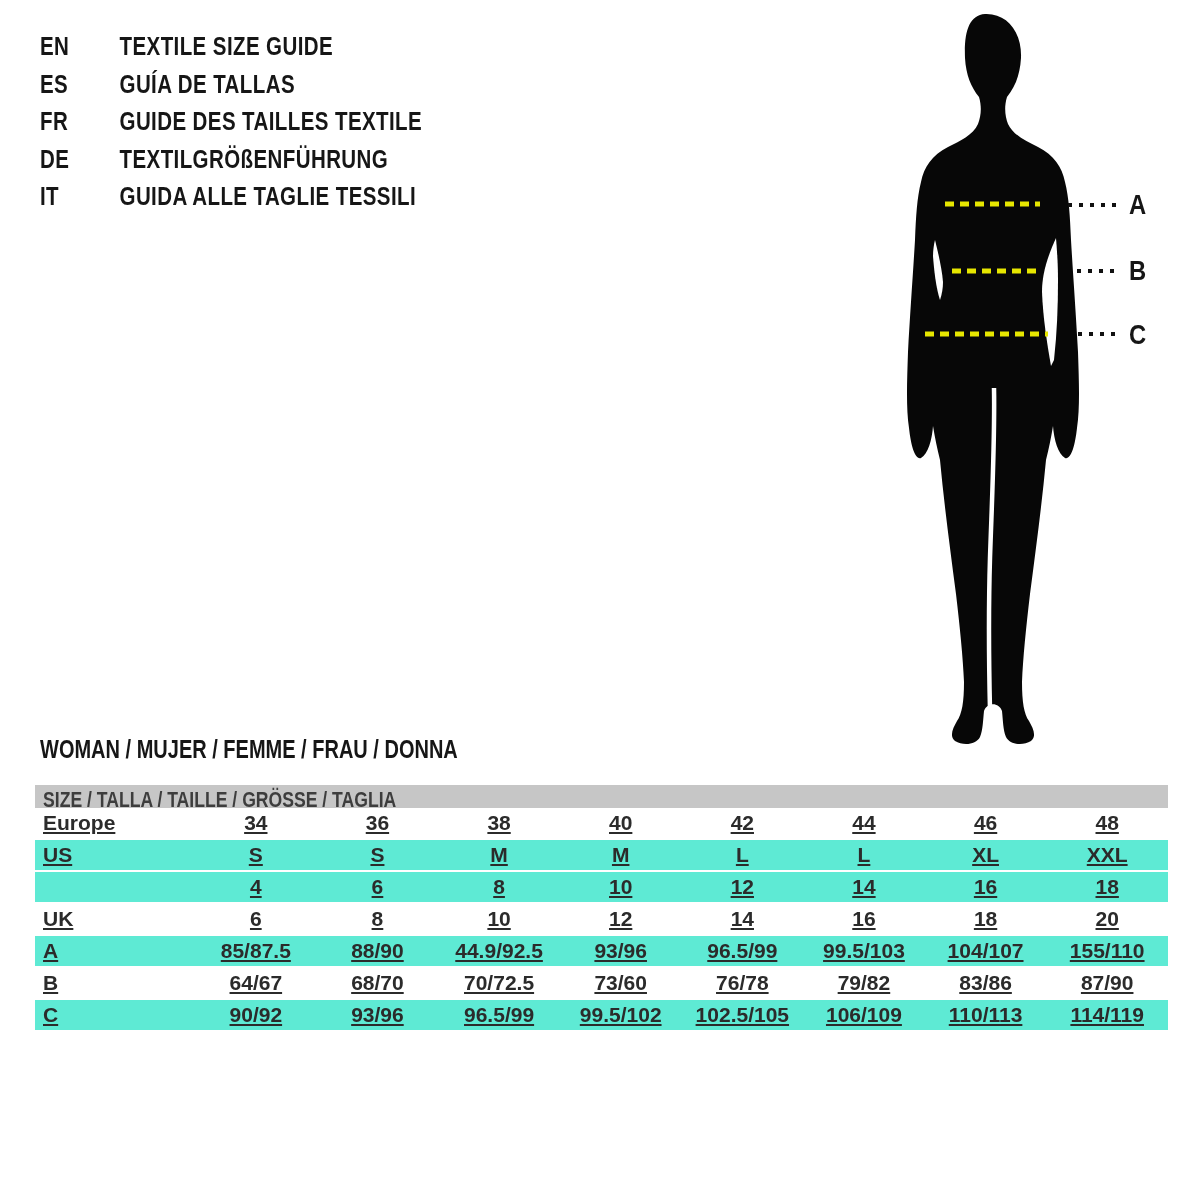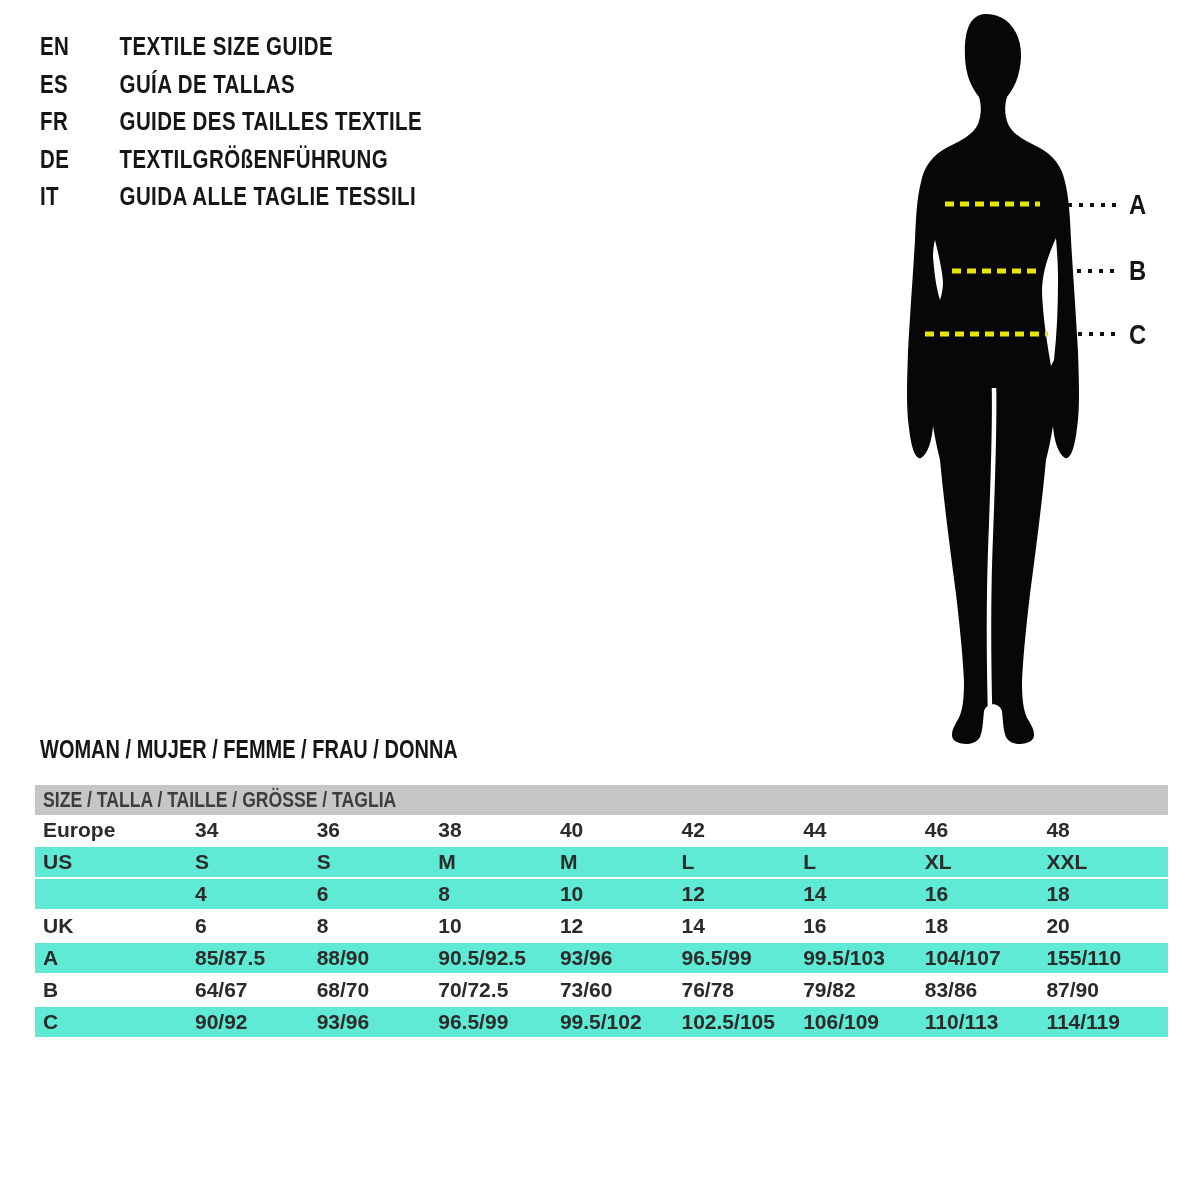--- a/index.html
+++ b/index.html
@@ -19,28 +19,28 @@
   .marker { position:absolute; left:234px; width:34px; font-size:28px; font-weight:bold;
             line-height:28px; transform:scaleX(0.85); transform-origin:0 50%; }
   .marker-a { top:183px; } .marker-b { top:249px; } .marker-c { top:313px; }
 
   
   .section-title { position:absolute; left:40px; top:735px; font-size:25px; font-weight:bold;
                    white-space:nowrap; transform:scaleX(0.8); transform-origin:0 0; }
 
   
   .size-table { position:absolute; left:35px; top:785px; width:1133px; }
-  .thead { height:30px; line-height:30px; background:#c6c6c6; padding-left:8px;
+  .thead { height:23px; line-height:30px; background:#c6c6c6; padding-left:8px;
            font-size:22px; font-weight:bold; color:#3d3d3d; }
   .thead span { display:inline-block; transform:scaleX(0.8); transform-origin:0 50%; white-space:nowrap; }
   .tr { display:flex; height:32px; line-height:30px; border-bottom:2px solid #ffffff;
-        box-sizing:border-box; font-size:21px; font-weight:bold; color:#2b2b2b; }
+        box-sizing:border-box; font-size:21px; font-weight:bold; color:#2b2b2b;text-decoration:underline; }
   .tr.shaded { background:#5eead4; }
   .tlabel { width:160px; padding-left:8px; box-sizing:border-box; }
-  .td { flex:1; }
+  .td { flex:1; text-align:center; }
 
   
   .legend { position:absolute; left:40px; top:1085px; }
   .legend-line { height:37px; line-height:37px; font-size:23px; font-weight:bold;
                  white-space:nowrap; transform:scaleX(0.75); transform-origin:0 50%; }
 </style>
 </head>
 <body>
 
 <div class="page">
@@ -191,21 +191,21 @@
       <div class="td">14</div>
       <div class="td">16</div>
       <div class="td">18</div>
       <div class="td">20</div>
     </div>
 
     <div class="tr shaded">
       <div class="tlabel">A</div>
       <div class="td">85/87.5</div>
       <div class="td">88/90</div>
-      <div class="td">90.5/92.5</div>
+      <div class="td">44.9/92.5</div>
       <div class="td">93/96</div>
       <div class="td">96.5/99</div>
       <div class="td">99.5/103</div>
       <div class="td">104/107</div>
       <div class="td">155/110</div>
     </div>
 
     <div class="tr">
       <div class="tlabel">B</div>
       <div class="td">64/67</div>

